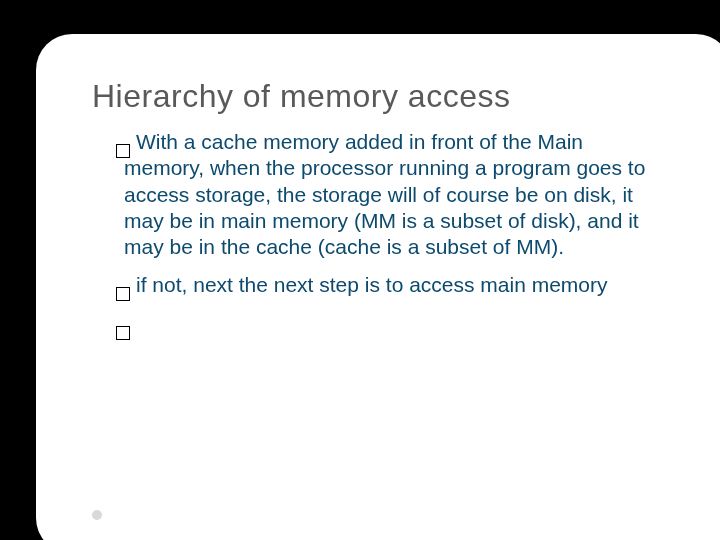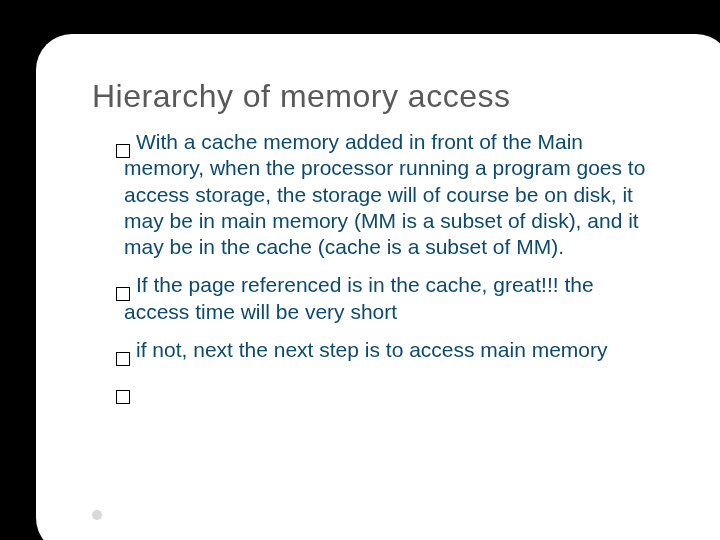--- a/index.html
+++ b/index.html
@@ -64,24 +64,20 @@
 
 <div class="slide">
   <h1 class="title">Hierarchy of memory access</h1>
   <div class="content">
     <div class="bullet-item">
       <span class="bullet-marker"></span>
       <span class="bullet-text">With a cache memory added in front of the Main memory, when the processor running a program goes to access storage, the storage will of course be on disk, it may be in main memory (MM is a subset of disk), and it may be in the cache (cache is a subset of MM).</span>
     </div>
     <div class="bullet-item">
       <span class="bullet-marker"></span>
-      <span class="bullet-text">If the page referenced is in the cache, great!!! the access time will be very short</span>
-    </div>
-    <div class="bullet-item">
-      <span class="bullet-marker"></span>
       <span class="bullet-text">if not, next the next step is to access main memory</span>
     </div>
     <div class="bullet-item">
       <span class="bullet-marker"></span>
     </div>
   </div>
   <div class="footer-dot"></div>
 </div>
 
 </body></html>

